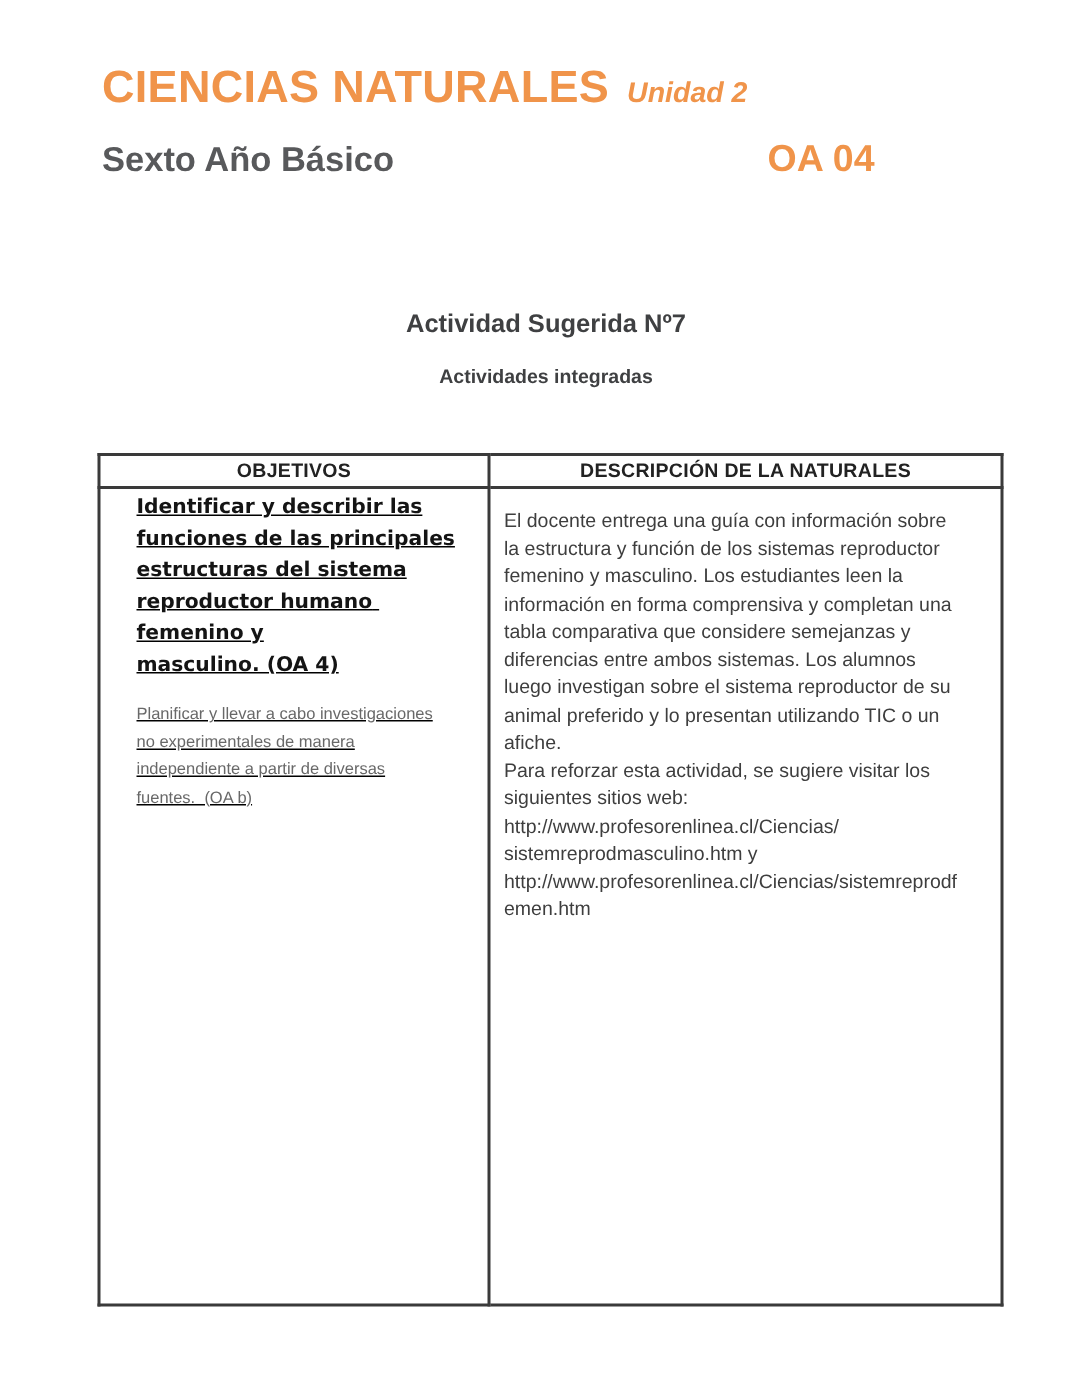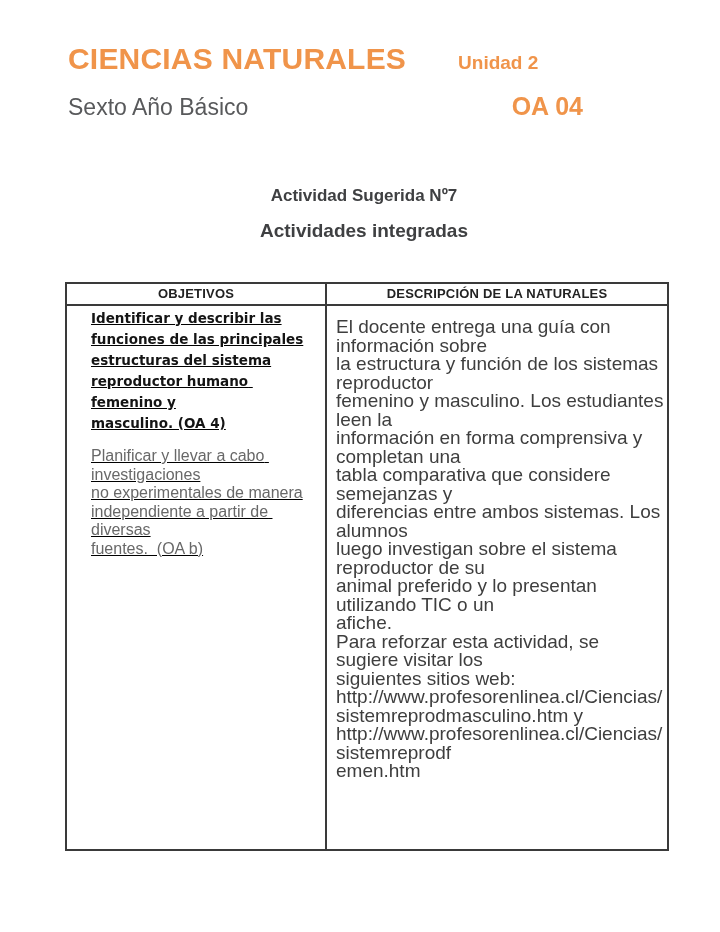--- a/index.html
+++ b/index.html
@@ -20,68 +20,68 @@
     background: #ffffff;
   }
 
   
   .doc-header {
     padding: 42px 0 0 68px;
   }
   .title-row {
     display: flex;
     align-items: baseline;
-    gap: 40px;
   }
   .main-title {
     font-size: 30px;
     font-weight: bold;
     color: var(--accent-orange, #F0944A);
     letter-spacing: 0.2px;
     line-height: 1.1;
   }
   .title-suffix {
     font-size: 19px;
     font-weight: bold;
     color: var(--accent-orange, #F0944A);
     margin-left: 12px;
+    font-style: italic;
   }
   .subtitle-row {
     display: flex;
     justify-content: space-between;
     align-items: baseline;
     width: 515px;
     margin-top: 17px;
   }
   .subtitle {
     font-size: 23px;
-    font-weight: normal;
+    font-weight: bold;
     color: var(--subtitle-gray, #58595B);
     line-height: 1.15;
   }
   .oa-code {
     font-size: 25px;
     font-weight: bold;
     color: var(--accent-orange, #F0944A);
   }
 
   
   .activity-headings {
     width: 598px;
-    margin: 64px 0 0 65px;
+    margin: 84px 0 0 65px;
     text-align: center;
   }
   .activity-title {
     font-size: 17px;
     font-weight: bold;
     color: var(--heading-gray, #3F4042);
     line-height: 21px;
   }
   .activity-subtitle {
-    font-size: 19px;
+    font-size: 13px;
     font-weight: bold;
     color: var(--heading-gray, #3F4042);
     line-height: 21px;
     margin-top: 14px;
   }
 
   
   table.activity-table {
     border-collapse: collapse;
     table-layout: fixed;
@@ -119,28 +119,28 @@
 
   .obj-main {
     font-family: "DejaVu Sans", sans-serif;
     font-size: 13.5px;
     font-weight: bold;
     color: #141414;
     line-height: 21px;
     white-space: pre-wrap;
   }
   .obj-secondary {
-    font-size: 16px;
+    font-size: 11px;
     color: var(--muted-text, #686868);
     line-height: 18.5px;
     margin-top: 13px;
     white-space: pre-wrap;
   }
   .desc-text {
-    font-size: 19px;
+    font-size: 13px;
     color: var(--body-text, #3E3E3E);
     line-height: 18.5px;
     white-space: pre-wrap;
     overflow-wrap: break-word;
   }
 </style>
 </head>
 <body>
 
 <div class="page">

